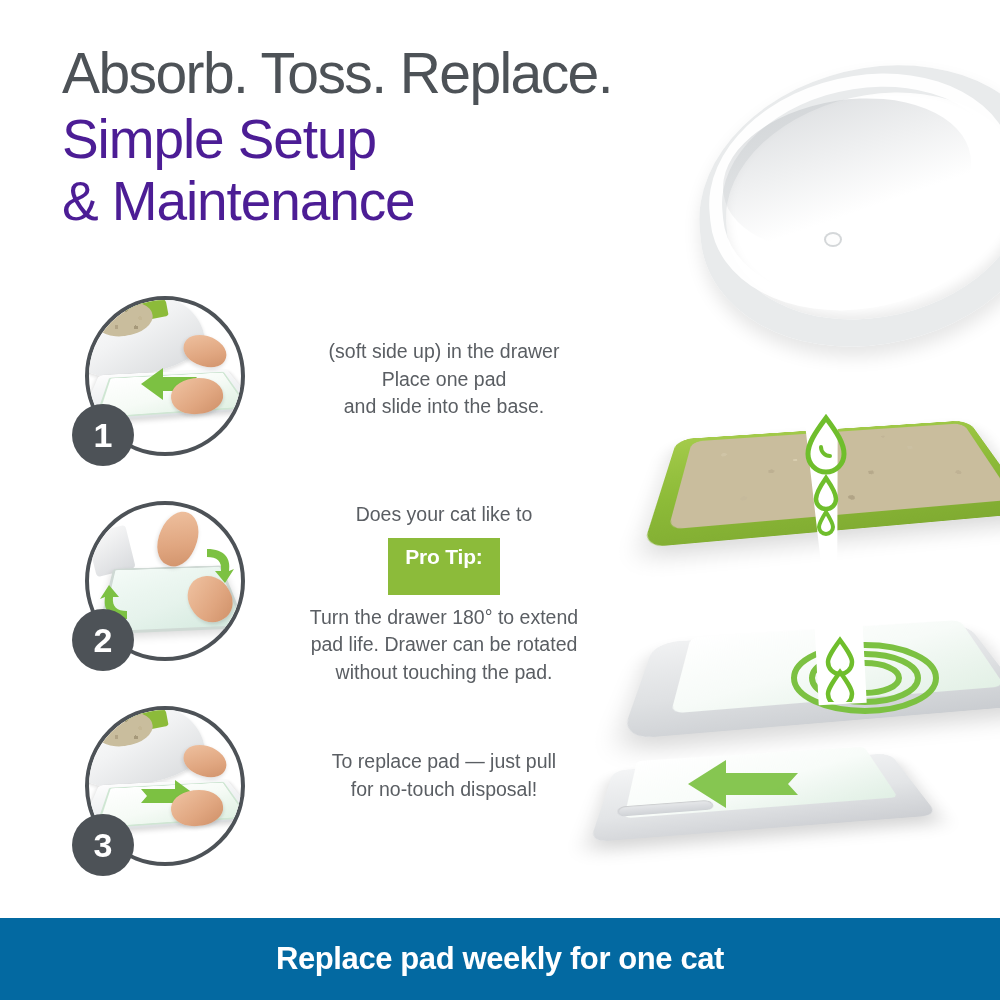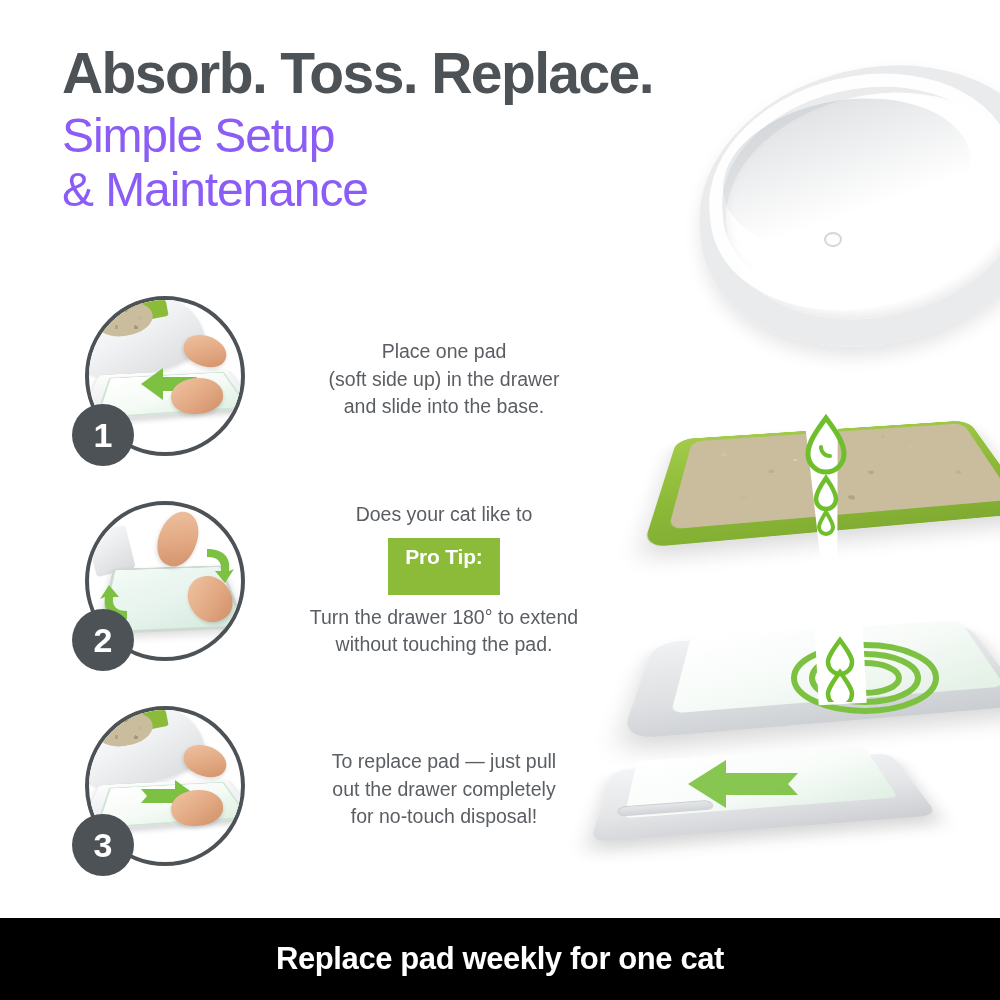--- a/index.html
+++ b/index.html
@@ -8,25 +8,25 @@
     width:1000px;height:1000px;
     background:#ffffff;
     font-family:"Liberation Sans", sans-serif;
     overflow:hidden;
   }
   .poster{position:relative;width:1000px;height:1000px;background:#fff;overflow:hidden;}
 
   
   .headline{position:absolute;left:62px;top:44px;width:640px;z-index:30;}
   .headline .line1{
-    font-size:57px;font-weight:bold;color:#4d5257;
+    font-size:57px;font-weight:normal;color:#4d5257;
     letter-spacing:-1.6px;line-height:1.04;white-space:nowrap;
   }
   .headline .line2,.headline .line3{
-    font-size:48px;font-weight:normal;color:#8b5cf6;
+    font-size:55px;font-weight:normal;color:#4c1d95;
     letter-spacing:-1.1px;line-height:1.12;white-space:nowrap;
   }
   .headline .line2{margin-top:6px;}
 
   
   .steps{position:absolute;left:0;top:296px;width:640px;z-index:25;}
   .step{position:relative;height:205px;}
   .step-circle{
     position:absolute;left:85px;top:0;width:152px;height:152px;border-radius:50%;
     border:4px solid #4d5257;background:#fff;overflow:hidden;
@@ -187,21 +187,21 @@
   .drawer-arrow{position:absolute;left:94px;top:716px;width:118px;height:56px;}
   .drawer-handle{
     position:absolute;left:28px;top:760px;width:96px;height:16px;border-radius:9px;
     background:linear-gradient(180deg,#e7e9eb,#cfd2d6);
     transform:perspective(300px) rotateX(52deg) rotate(-7deg);
     box-shadow:inset 0 1px 2px rgba(0,0,0,.18);
   }
 
   
   .banner{
-    position:absolute;left:0;bottom:0;width:1000px;height:82px;background:#000000;z-index:20;
+    position:absolute;left:0;bottom:0;width:1000px;height:82px;background:#0369a1;z-index:20;
     display:flex;align-items:center;justify-content:center;
   }
   .banner-text{
     color:#ffffff;font-size:31px;font-weight:bold;letter-spacing:-0.4px;
   }
 </style>
 </head>
 <body>
 
 <div class="poster">
@@ -224,22 +224,22 @@
           <div class="pad-flat"></div>
           <svg class="arrow-r" style="left:50px;top:64px;" viewBox="0 0 62 40">
             <path d="M60 20 L38 4 L38 13 L4 13 L10 20 L4 27 L38 27 L38 36 Z" fill="#7cc142" transform="rotate(180 31 20)"></path>
           </svg>
           <div class="hand" style="left:94px;top:36px;width:44px;height:30px;transform:rotate(16deg);"></div>
           <div class="hand" style="left:82px;top:78px;width:52px;height:36px;transform:rotate(-8deg);"></div>
         </div>
       </div>
       <div class="step-badge">1</div>
       <div class="step-text">
+        <div>(soft side up) in the drawer</div>
         <div>Place one pad</div>
-        <div>(soft side up) in the drawer</div>
         <div>and slide into the base.</div>
       </div>
     </div>
 
     <div class="step step2">
       <div class="step-circle">
         <div class="ph">
           <div style="position:absolute;left:2px;top:24px;width:40px;height:44px;background:linear-gradient(160deg,#fbfbfb,#d8dadd);border-radius:4px;transform:rotate(-14deg);"></div>
           <div class="pad-rot"></div>
           <svg class="curve-arrow" style="left:112px;top:40px;" viewBox="0 0 34 40">
@@ -250,20 +250,21 @@
           </svg>
           <div class="hand" style="left:70px;top:6px;width:38px;height:56px;transform:rotate(24deg);"></div>
           <div class="hand" style="left:100px;top:70px;width:42px;height:48px;transform:rotate(-28deg);"></div>
         </div>
       </div>
       <div class="step-badge">2</div>
       <div class="step-text">
         <div>Does your cat like to</div>
         <div class="protip">Pro Tip:</div>
         <div>Turn the drawer 180° to extend</div>
+        <div>pad life. Drawer can be rotated</div>
         <div>without touching the pad.</div>
       </div>
     </div>
 
     <div class="step step3">
       <div class="step-circle">
         <div class="ph">
           <div class="hood"></div>
           <div class="hood-green"></div>
           <div class="litter-lump"></div>
@@ -272,21 +273,20 @@
           <svg class="arrow-r" style="left:48px;top:66px;" viewBox="0 0 62 40">
             <path d="M60 20 L38 4 L38 13 L4 13 L10 20 L4 27 L38 27 L38 36 Z" fill="#7cc142"></path>
           </svg>
           <div class="hand" style="left:94px;top:36px;width:44px;height:30px;transform:rotate(16deg);"></div>
           <div class="hand" style="left:82px;top:80px;width:52px;height:36px;transform:rotate(-8deg);"></div>
         </div>
       </div>
       <div class="step-badge">3</div>
       <div class="step-text">
         <div>To replace pad — just pull</div>
-        <div>out the drawer completely</div>
         <div>for no-touch disposal!</div>
       </div>
     </div>
   </div>
 
   <div class="product">
 
     <div class="rim"></div>
     <div class="rim-hi"></div>
     <div class="rim-shade"></div>

